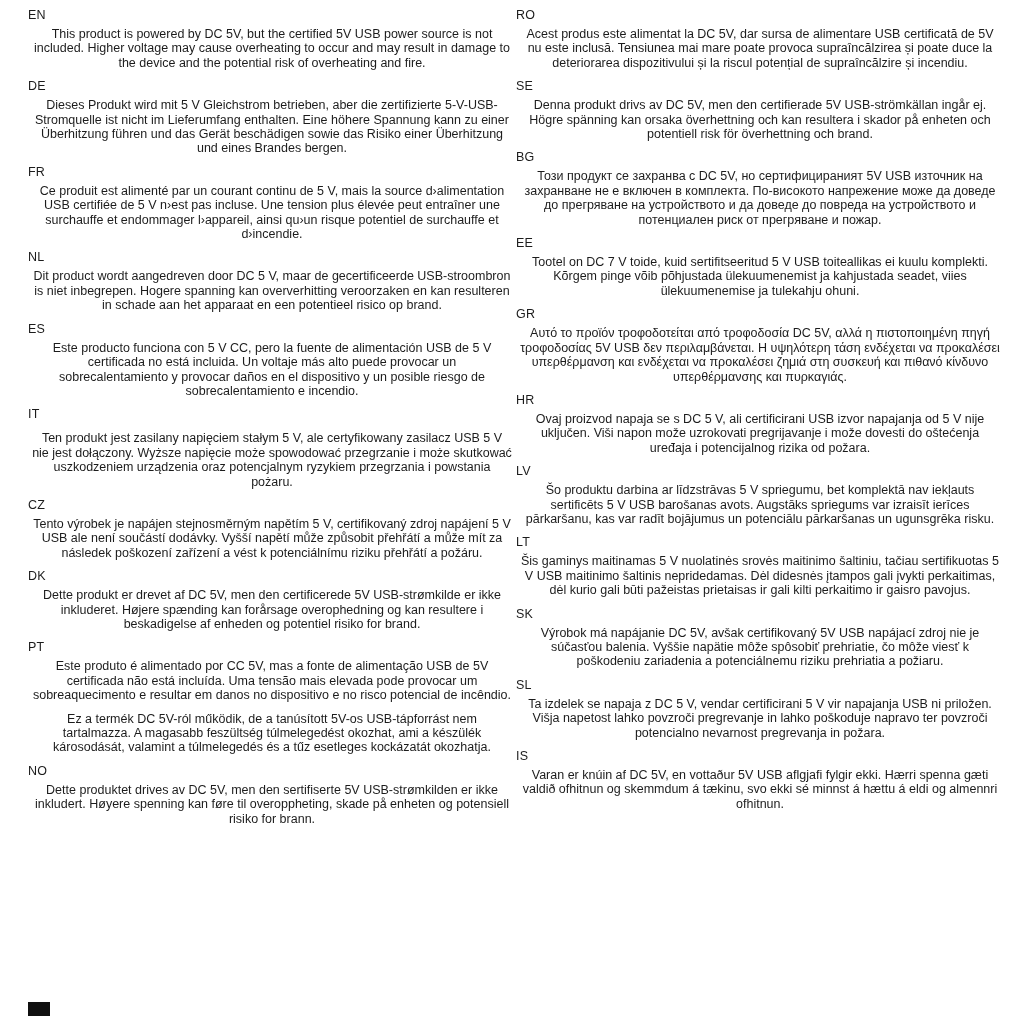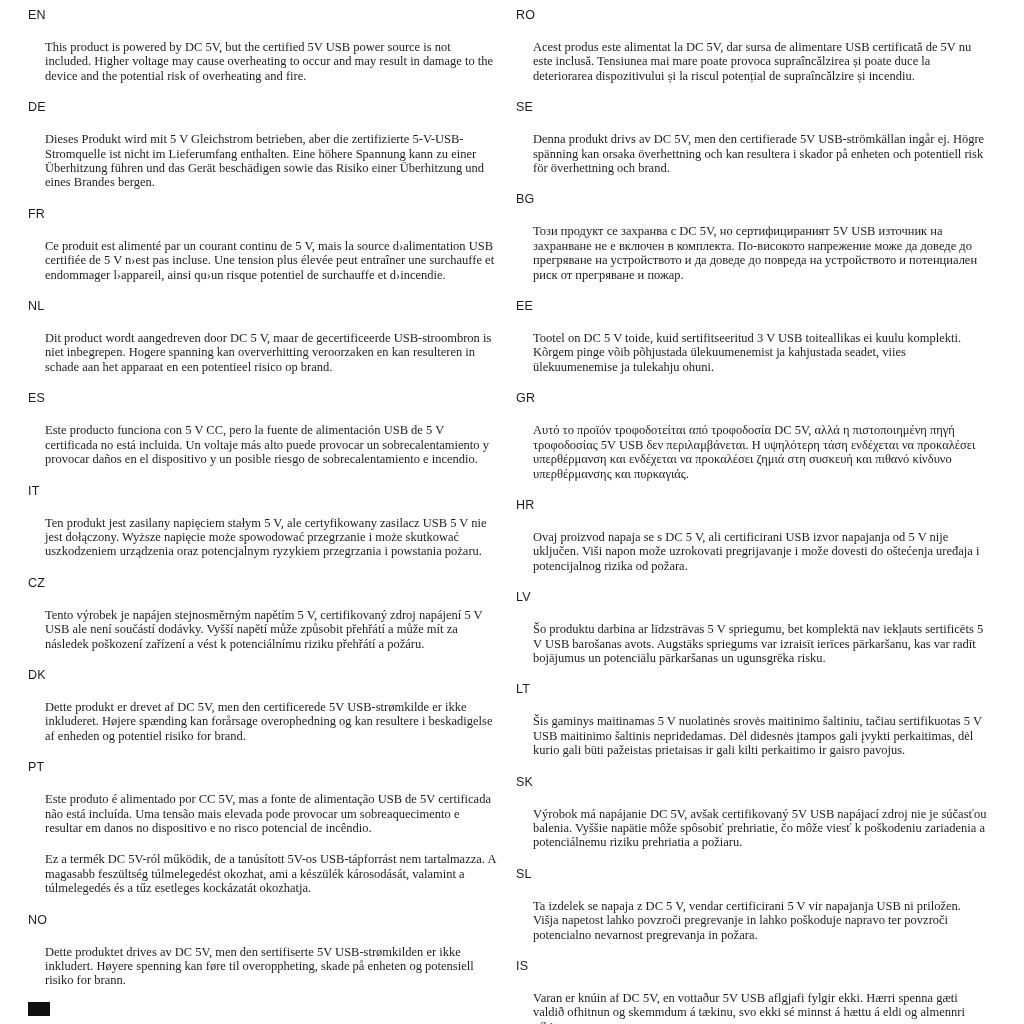--- a/index.html
+++ b/index.html
@@ -29,25 +29,24 @@
   .section {
     margin: 0 0 9px 0;
   }
   .lang-code {
     font-size: 12.5px;
     line-height: 15px;
     letter-spacing: 0.2px;
     margin: 0 0 2px 0;
   }
   .lang-text {
-    margin: 17px;
+    margin: 4px;
     font-size: 12.5px;
     line-height: 14.4px;
-    text-align: left;
-    font-family: Liberation Serif, serif;
+    text-align: center;
   }
   .page-marker {
     position: absolute;
     left: 28px;
     top: 1002px;
     width: 22px;
     height: 14px;
     background: #101010;
   }
 </style>
@@ -124,21 +123,21 @@
     <p class="lang-text">Denna produkt drivs av DC 5V, men den certifierade 5V USB-strömkällan ingår ej. Högre spänning kan orsaka överhettning och kan resultera i skador på enheten och potentiell risk för överhettning och brand.</p>
   </div>
 
   <div class="section">
     <div class="lang-code">BG</div>
     <p class="lang-text">Този продукт се захранва с DC 5V, но сертифицираният 5V USB източник на захранване не е включен в комплекта. По-високото напрежение може да доведе до прегряване на устройството и да доведе до повреда на устройството и потенциален риск от прегряване и пожар.</p>
   </div>
 
   <div class="section">
     <div class="lang-code">EE</div>
-    <p class="lang-text">Tootel on DC 5 V toide, kuid sertifitseeritud 3 V USB toiteallikas ei kuulu komplekti. Kõrgem pinge võib põhjustada ülekuumenemist ja kahjustada seadet, viies ülekuumenemise ja tulekahju ohuni.</p>
+    <p class="lang-text">Tootel on DC 7 V toide, kuid sertifitseeritud 5 V USB toiteallikas ei kuulu komplekti. Kõrgem pinge võib põhjustada ülekuumenemist ja kahjustada seadet, viies ülekuumenemise ja tulekahju ohuni.</p>
   </div>
 
 
   <div class="section">
     <div class="lang-code">GR</div>
     <p class="lang-text">Αυτό το προϊόν τροφοδοτείται από τροφοδοσία DC 5V, αλλά η πιστοποιημένη πηγή τροφοδοσίας 5V USB δεν περιλαμβάνεται. Η υψηλότερη τάση ενδέχεται να προκαλέσει υπερθέρμανση και ενδέχεται να προκαλέσει ζημιά στη συσκευή και πιθανό κίνδυνο υπερθέρμανσης και πυρκαγιάς.</p>
   </div>
 
   <div class="section">
     <div class="lang-code">HR</div>

